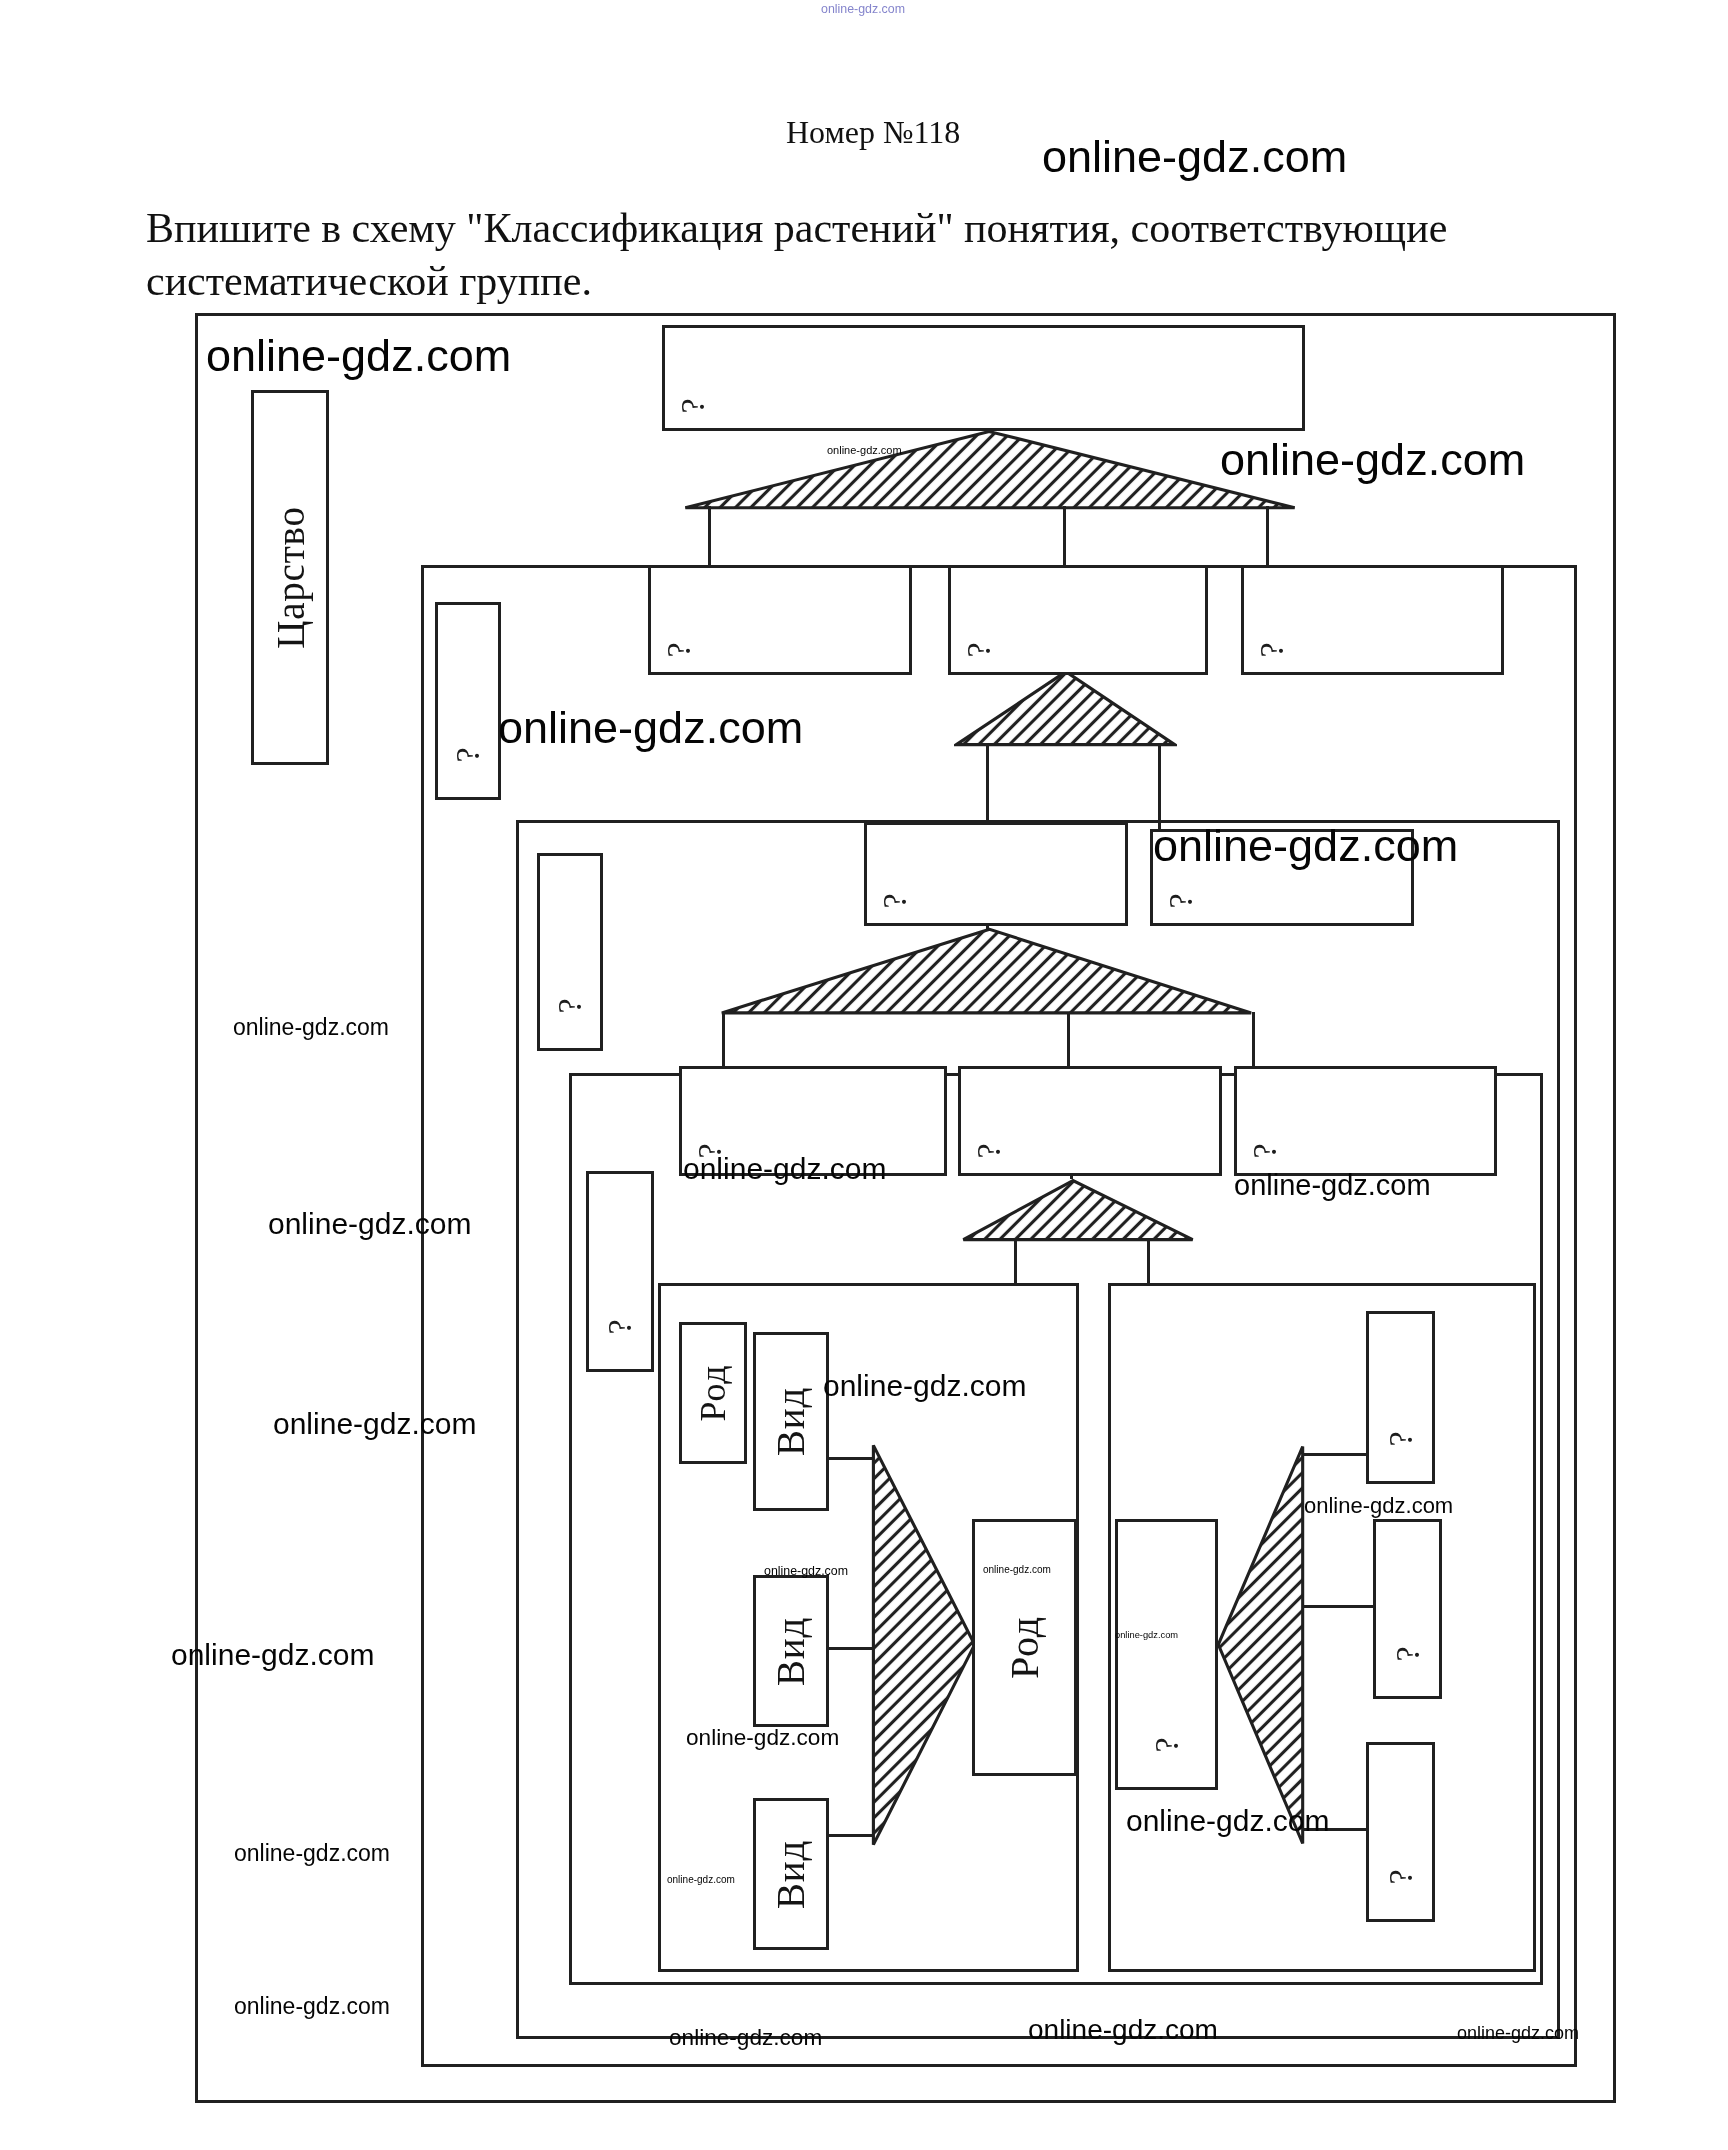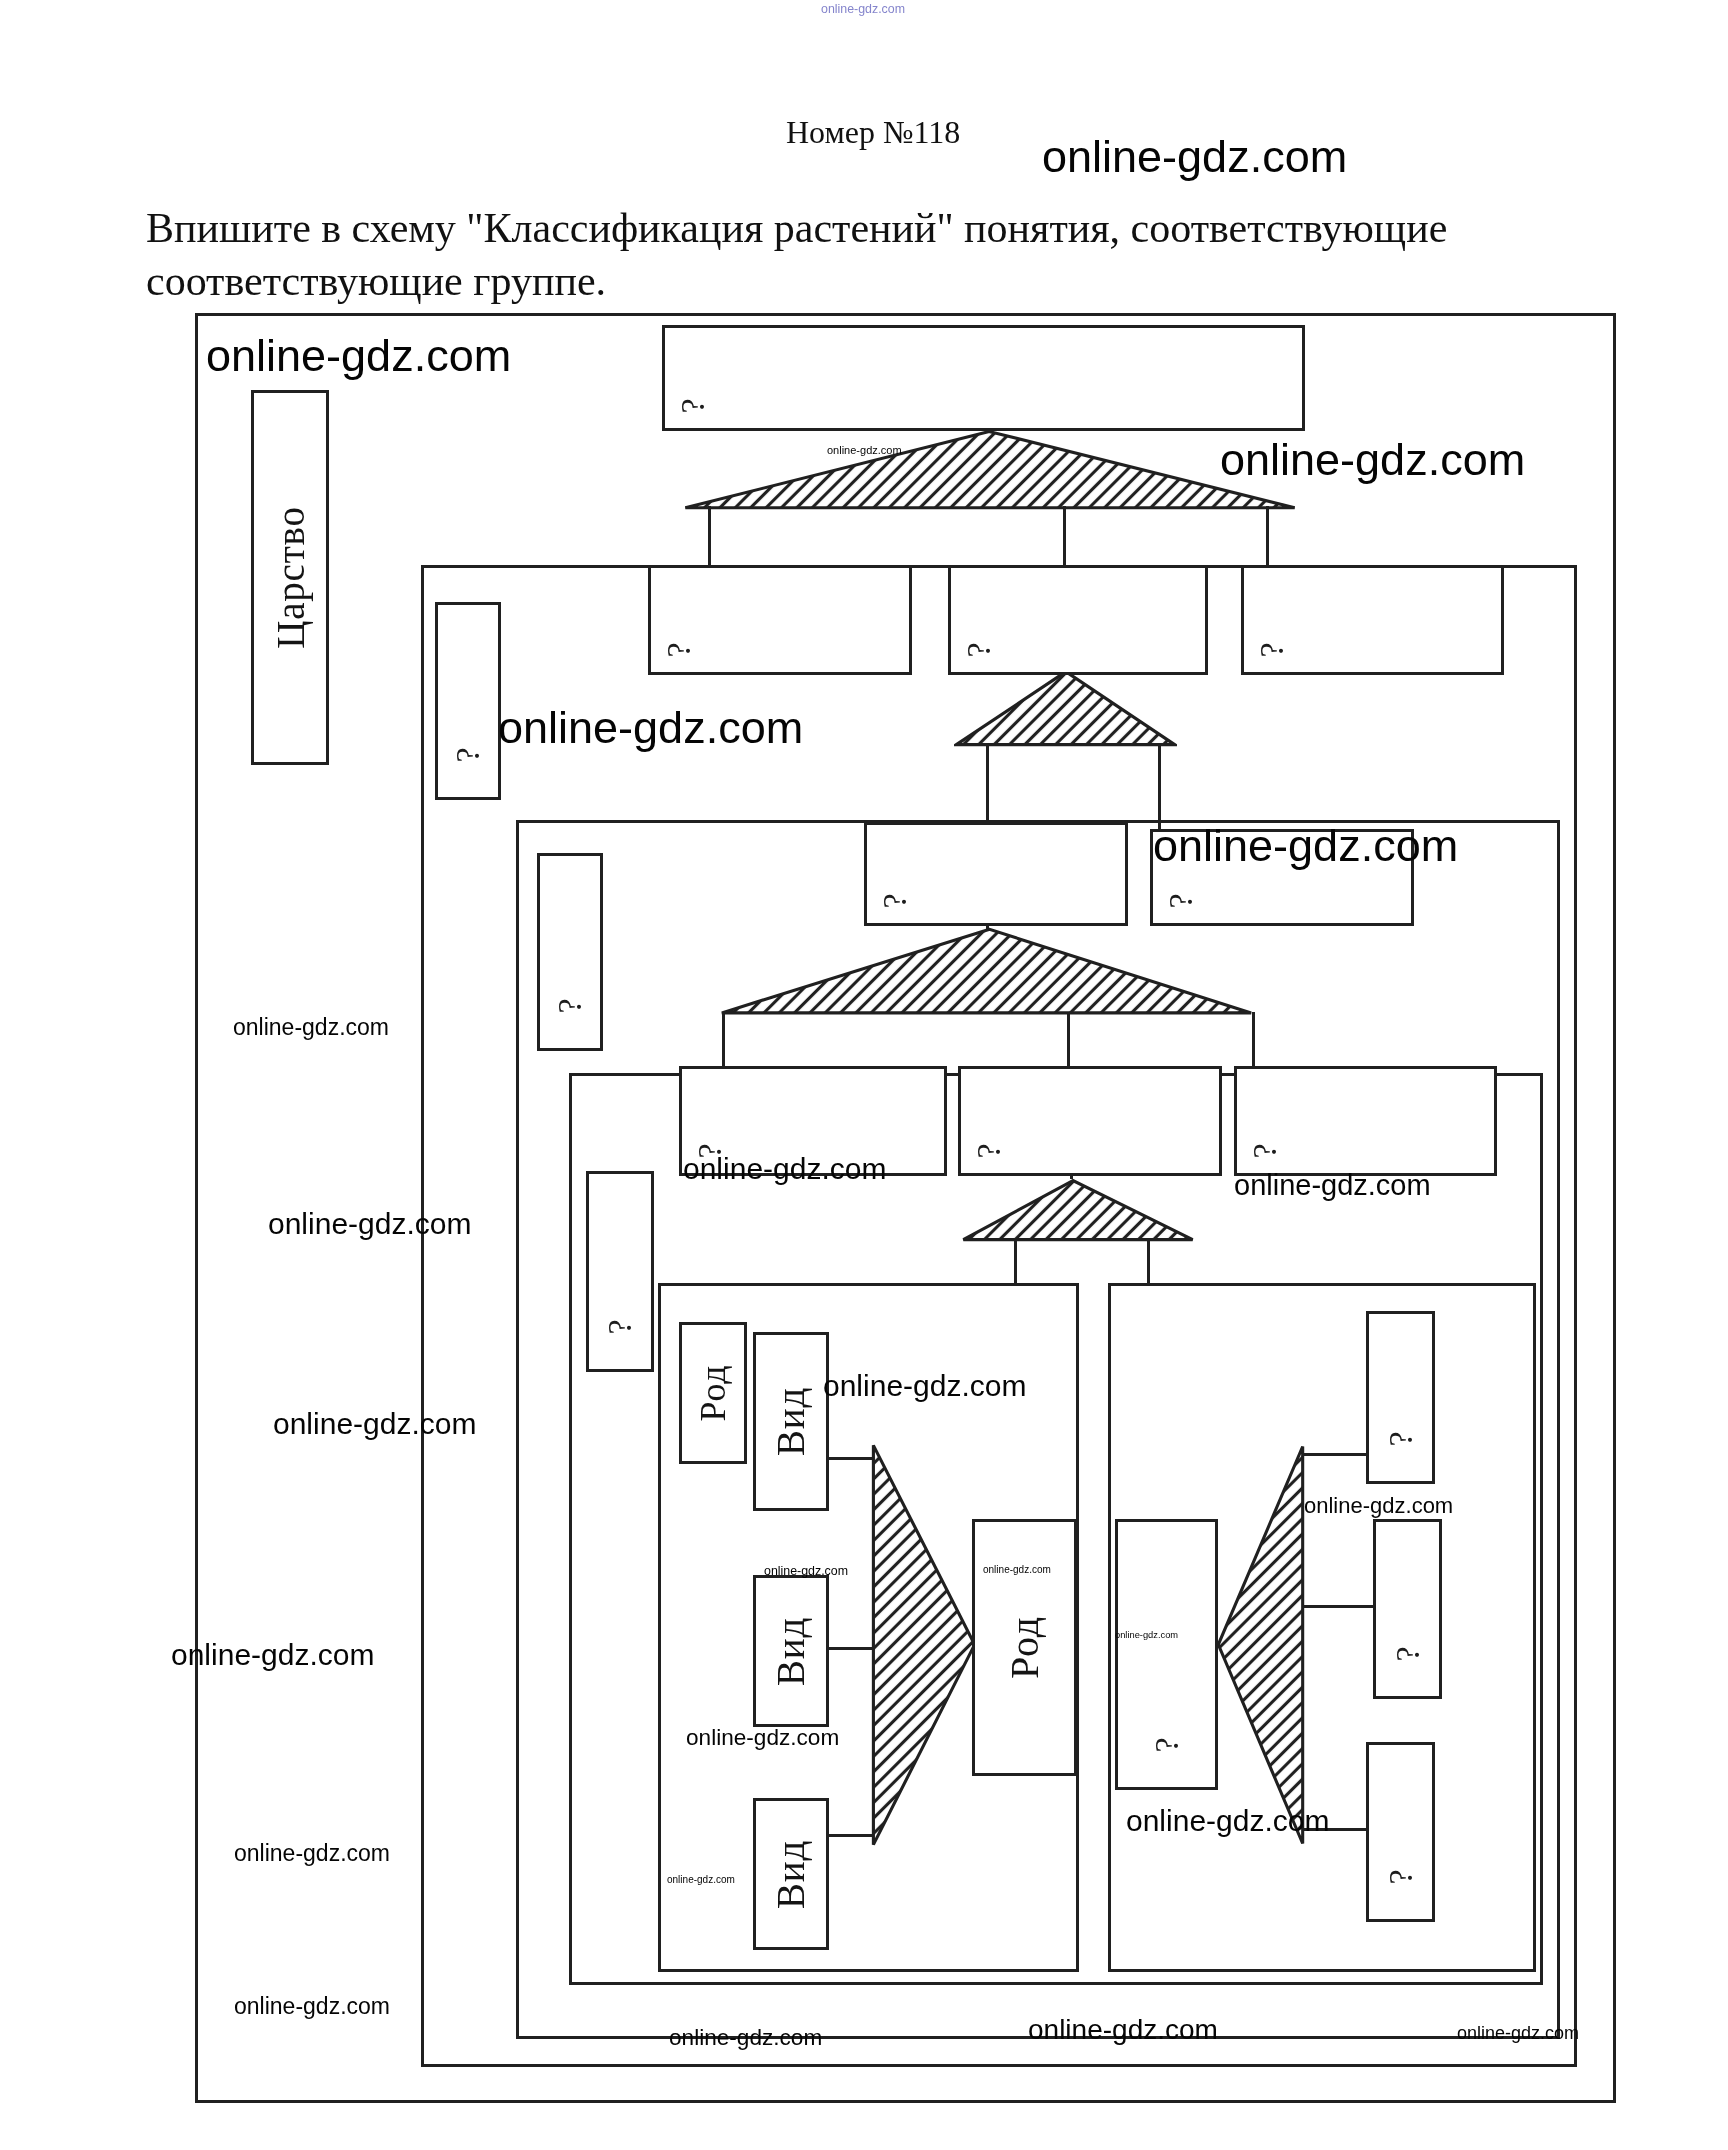--- a/index.html
+++ b/index.html
@@ -29,21 +29,21 @@
         <rect width="14" height="14" fill="#ffffff"></rect>
         <line x1="7" y1="0" x2="7" y2="14" stroke="#202020" stroke-width="4"></line>
       </pattern>
     </defs>
   </svg>
 
   <span class="wm" style="left:821px;top:3.1px;font-size:12.4px;color:#8585cc;filter:blur(0.4px);">online-gdz.com</span>
   <div class="txt" style="left:786px;top:106px;font-size:32px;margin-top:8px;">Номер №118</div>
   <span class="wm" style="left:1042px;top:134px;font-size:45px;">online-gdz.com</span>
   <div class="txt" style="left:146px;top:204px;font-size:42px;">Впишите в схему "Классификация растений" понятия, соответствующие</div>
-  <div class="txt" style="left:146px;top:257px;font-size:42px;">соответствующие группе.</div>
+  <div class="txt" style="left:146px;top:257px;font-size:42px;">систематической группе.</div>
 
   <div class="frame" style="left:195px;top:313px;width:1415px;height:1784px;"></div>
   <div class="frame" style="left:421px;top:565px;width:1150px;height:1496px;"></div>
   <div class="frame" style="left:516px;top:820px;width:1038px;height:1213px;"></div>
   <div class="frame" style="left:569px;top:1073px;width:968px;height:906px;"></div>
   <div class="frame" style="left:658px;top:1283px;width:415px;height:683px;"></div>
   <div class="frame" style="left:1108px;top:1283px;width:422px;height:683px;"></div>
 
   <svg class="tri" style="left:683px;top:429px;" width="614" height="82" viewBox="0 0 790 105">
     <polygon points="394,3 3,101 787,101" fill="url(#hatch)" stroke="#202020" stroke-width="4"></polygon>

